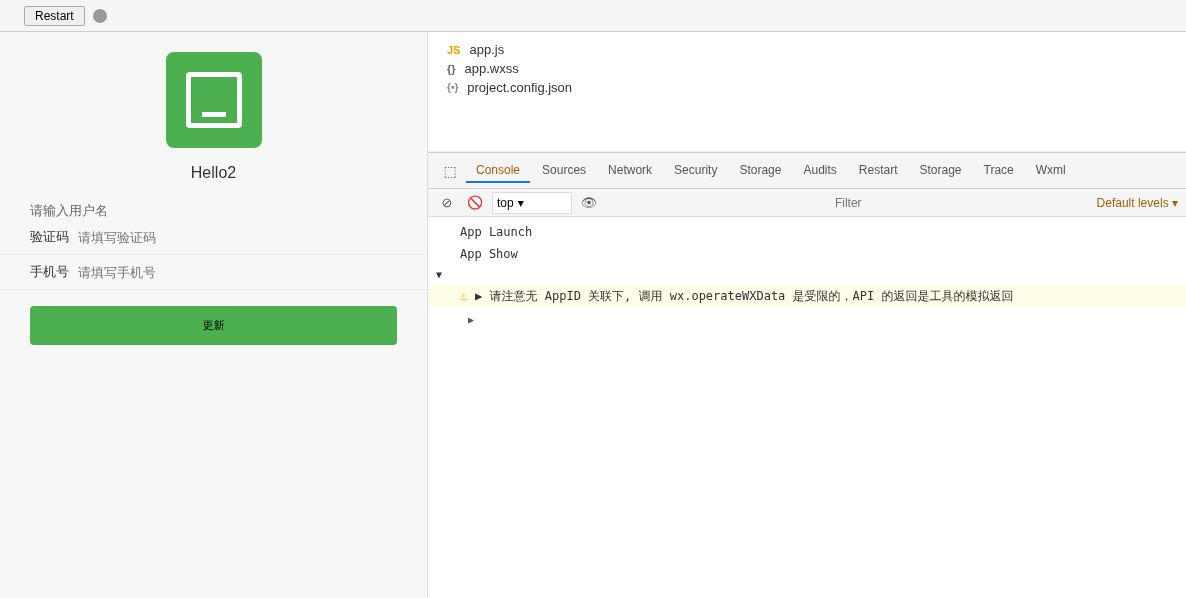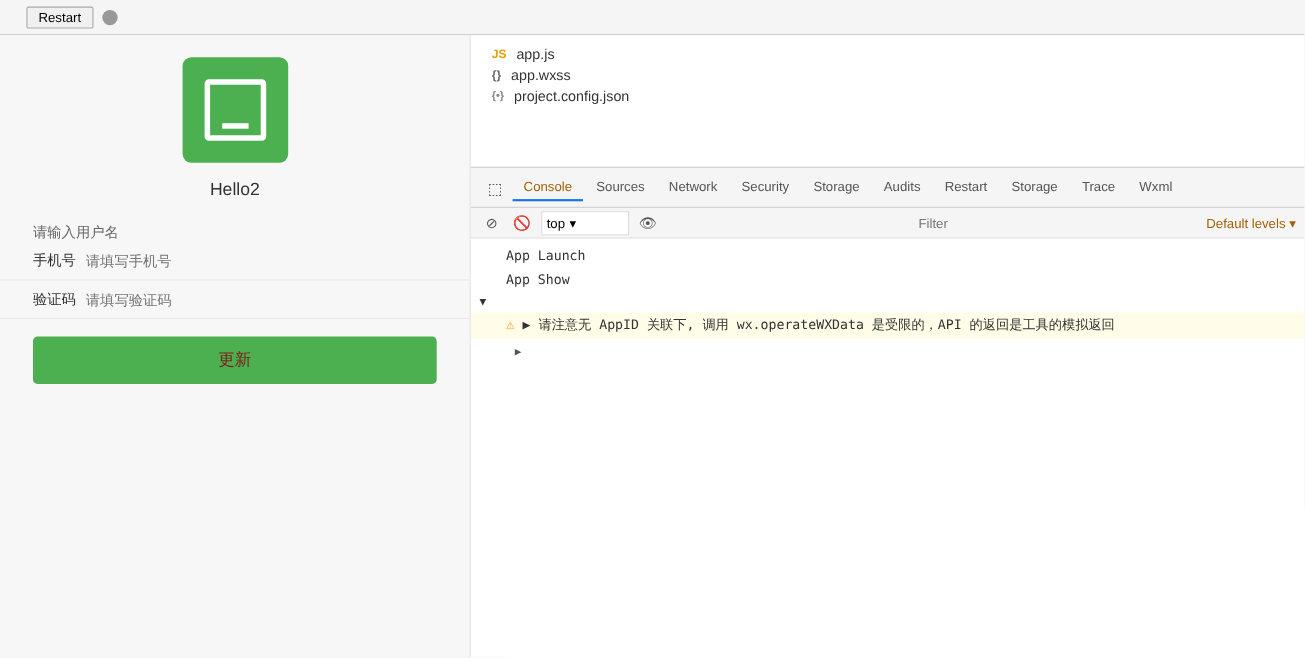--- a/index.html
+++ b/index.html
@@ -103,24 +103,24 @@
       font-size: 13px;
       color: #999;
       border: none;
       background: transparent;
       outline: none;
     }
     .update-btn {
       margin: 16px 15px 0;
       width: calc(100% - 60px);
       background: #4caf50;
-      color: #7f1d1d;
+      color: #000000;
       border: none;
       padding: 12px;
-      font-size: 15px;
+      font-size: 11px;
       border-radius: 4px;
       cursor: pointer;
     }
     
     .right-panel {
       flex: 1;
       display: flex;
       flex-direction: column;
       background: white;
     }
@@ -276,26 +276,26 @@
 
   <div class="simulator">
     <div class="app-icon">
       <div class="app-icon-inner">
         <div class="app-icon-line"></div>
       </div>
     </div>
     <div class="app-name">Hello2</div>
     <div class="user-label">请输入用户名</div>
     <div class="form-row">
+      <span class="form-label">验证码</span>
+      <input class="form-input" type="text" placeholder="请填写验证码" style="">
+    </div>
+    <div class="form-row">
       <span class="form-label">手机号</span>
       <input class="form-input" type="text" placeholder="请填写手机号" style="">
-    </div>
-    <div class="form-row">
-      <span class="form-label">验证码</span>
-      <input class="form-input" type="text" placeholder="请填写验证码" style="">
     </div>
     <button class="update-btn">更新</button>
   </div>
 
   <div class="right-panel">
 
     <div class="file-tree">
       <div class="file-item">
         <span class="file-icon js">JS</span>
         <span>app.js</span>

